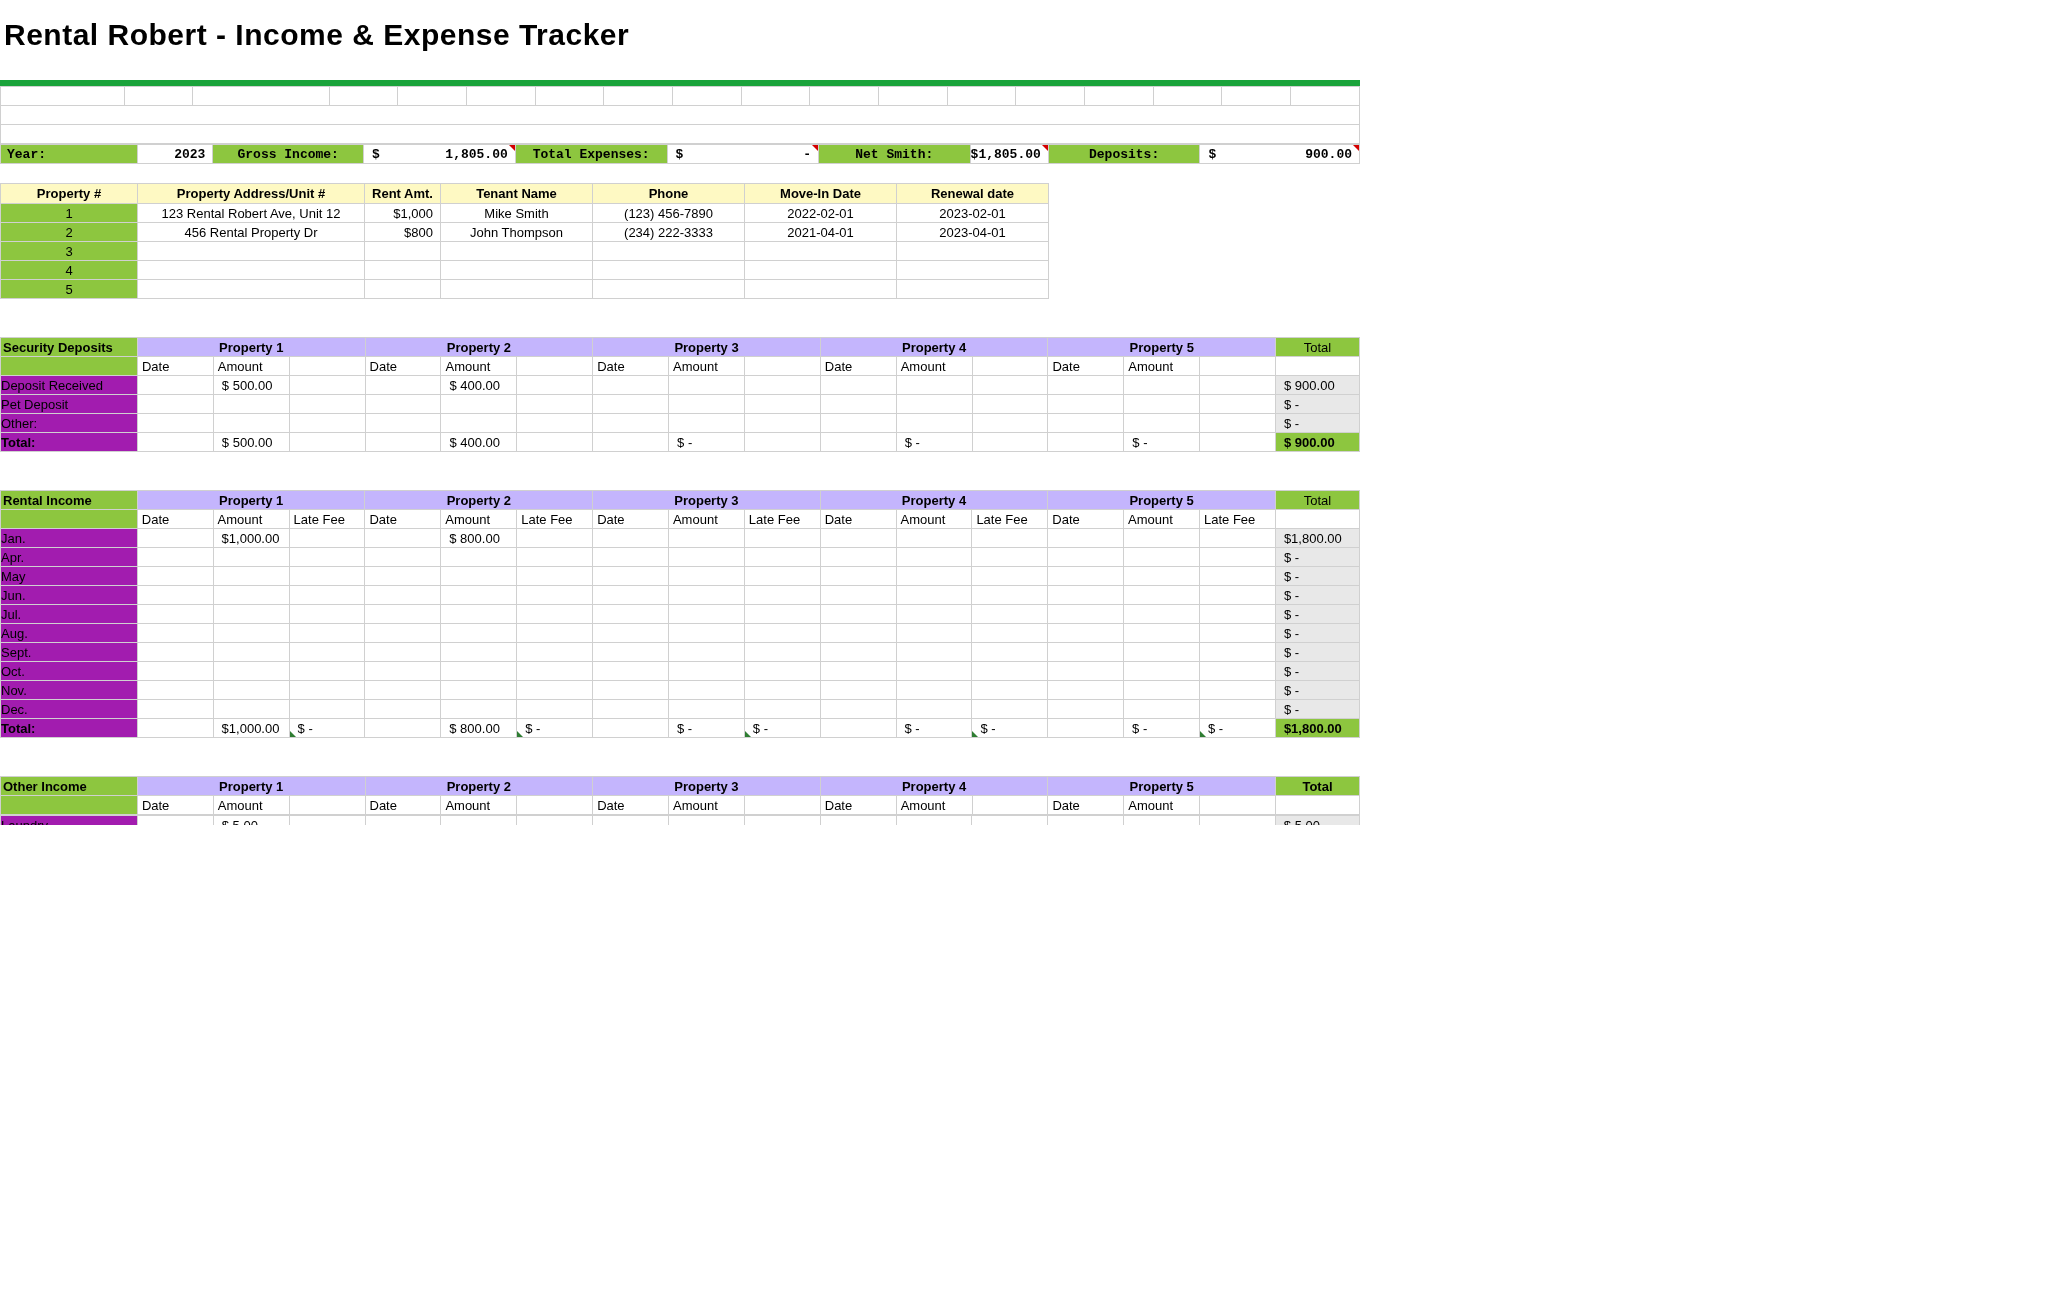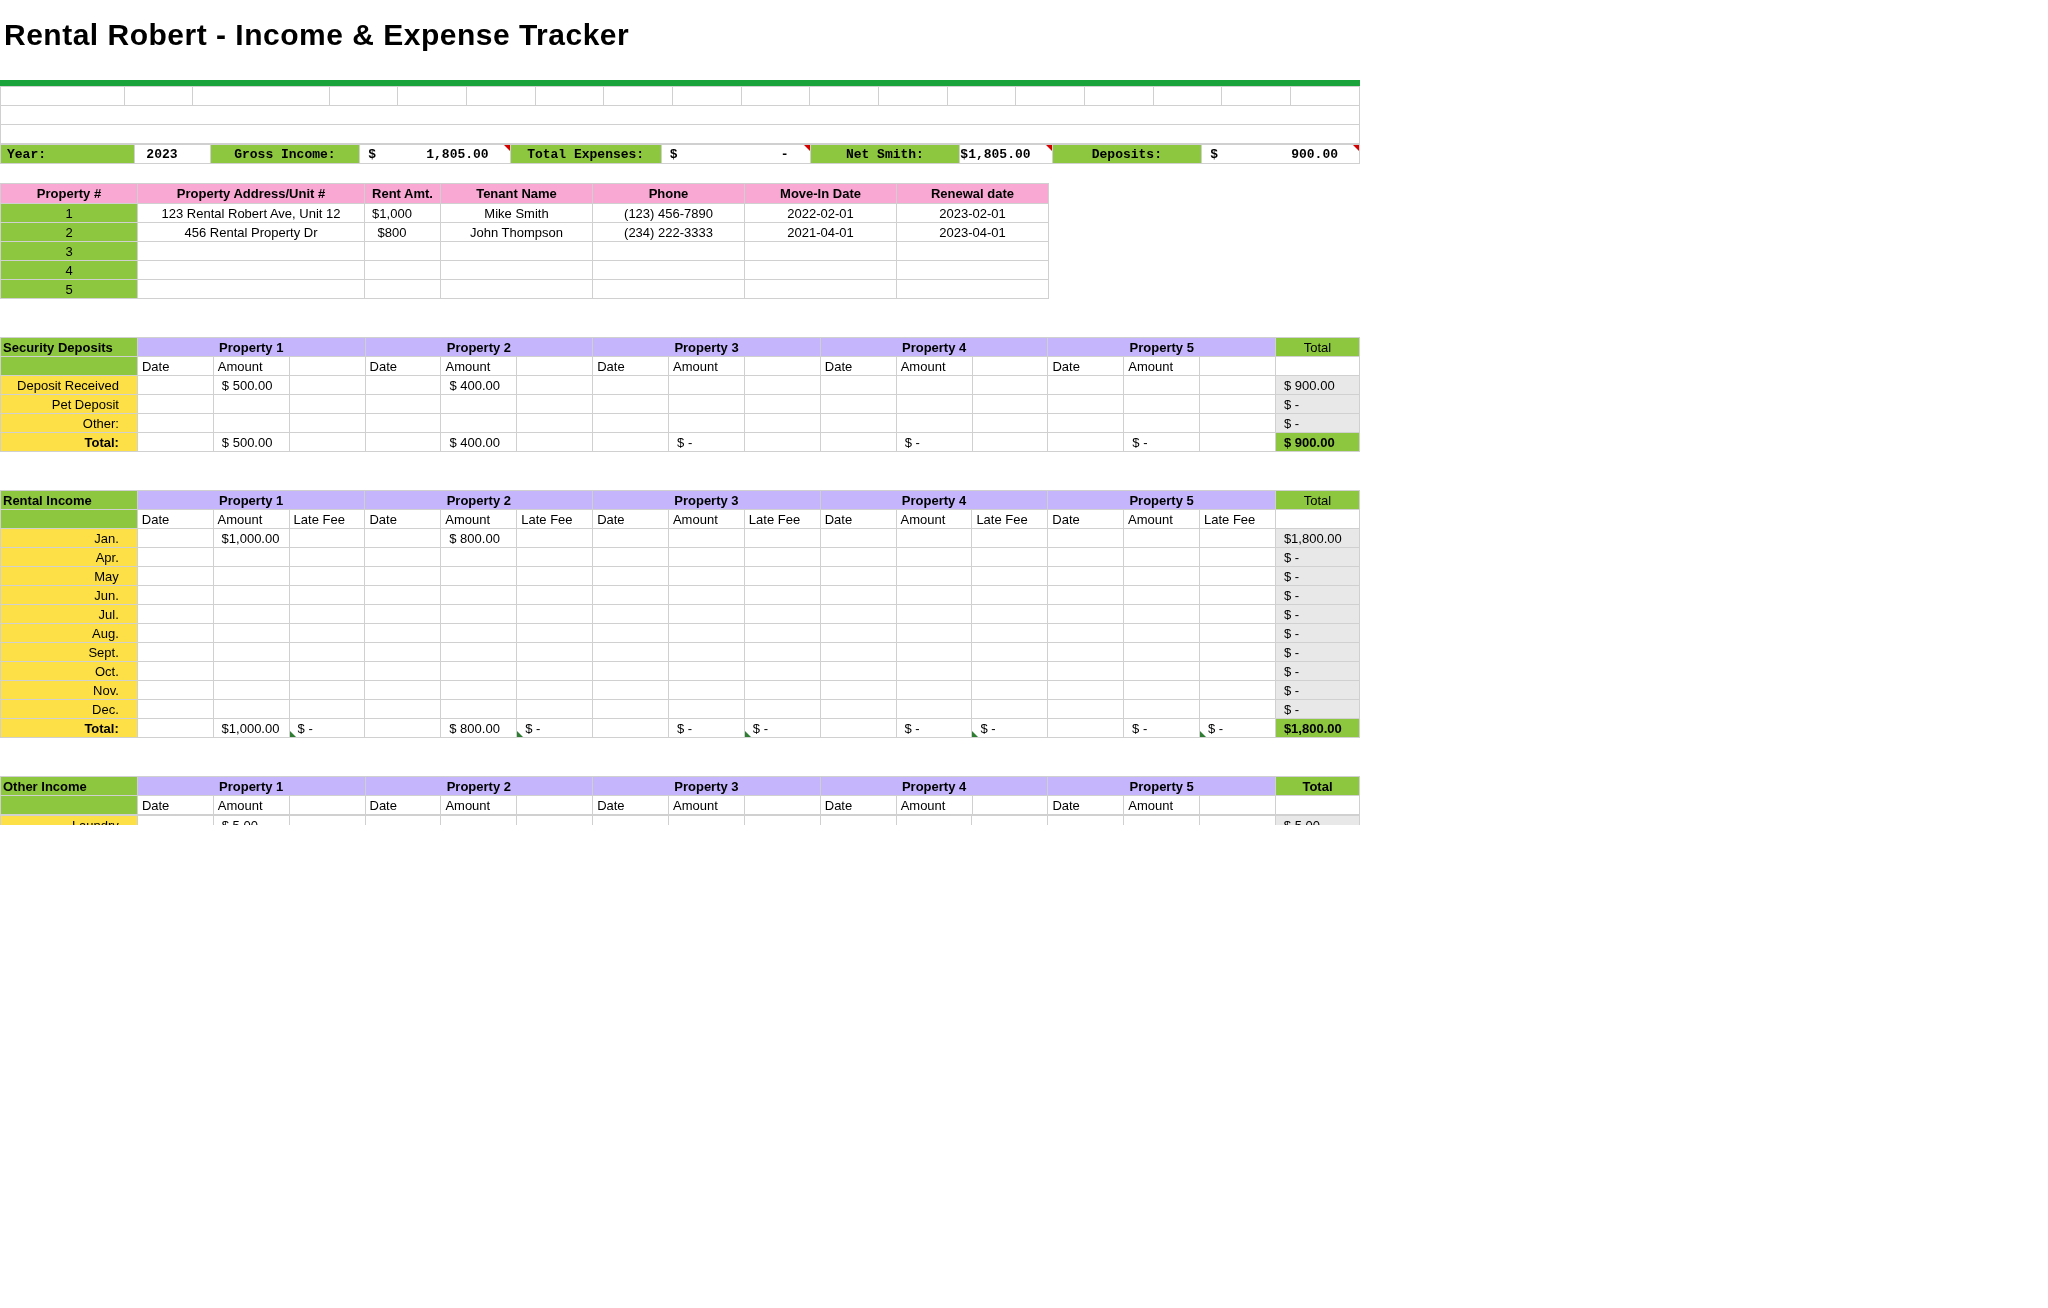--- a/index.html
+++ b/index.html
@@ -20,55 +20,55 @@
   }
   .green-bar { height: 6px; background: #1aa33a; }
   table { border-collapse: collapse; table-layout: fixed; }
   td, th { padding: 0; height: 19px; overflow: hidden; white-space: nowrap; }
   .col-a { width: 137px; }
   .grid-top td { border: 1px solid #d0d0d0; height: 19px; }
 
   .summary td { border: 1px solid #d0d0d0; font-weight: bold; font-family: Liberation Mono, monospace; }
   .g { background: #8dc63f; }
   .lbl-l { padding-left: 6px; text-align: left; }
-  .val-r { padding-right: 21px; text-align: center; }
+  .val-r { padding-right: 7px; text-align: right; }
   .cur-sym { padding-left: 8px; text-align: left; }
   .ctr { text-align: center; }
   .red-tri { position: relative; }
   .red-tri::after {
     content: ""; position: absolute; top: 0; right: 0;
     border-top: 6px solid #d40000; border-left: 6px solid transparent;
   }
   .grn-tri { position: relative; }
   .grn-tri::after {
     content: ""; position: absolute; bottom: 0; left: 0;
     border-bottom: 6px solid #2e7d32; border-right: 6px solid transparent;
   }
 
   .prop-head th {
-    background: #f9a8d4; font-weight: bold; text-align: center;
+    background: #fef9c3; font-weight: bold; text-align: center;
     border: 1px solid #d0d0d0; height: 20px;
   }
   .prop td { border: 1px solid #d0d0d0; height: 19px; }
   .rownum { background: #8dc63f; text-align: center; font-weight: normal; }
 
   .section-head td { height: 19px; }
   .sec-lbl {
     background: #8dc63f; font-weight: bold; padding-left: 2px;
     border: 1px solid #a9a9a9;
   }
   .prop-col {
     background: #c4b5fd; font-weight: bold; text-align: center;
     border: 1px solid #d0d0d0;
   }
   .sub-head td {
     border: 1px solid #d0d0d0; padding-left: 4px; font-weight: normal;
   }
   .row-lbl {
-    background: #fde047; text-align: right; padding-right: 18px;
+    background: #a21caf; text-align: left; padding-right: 18px;
     border: 1px solid #a9a9a9;
   }
   .row-bold { font-weight: bold; }
   .data td { border: 1px solid #d0d0d0; }
   .amt-cell { padding: 0 8px; }
   .amt-split { display: flex; justify-content: space-between; }
   .tot-cell { background: #e8e8e8; }
   .tot-cell-g { background: #8dc63f; font-weight: bold; }
 </style>
 </head>

